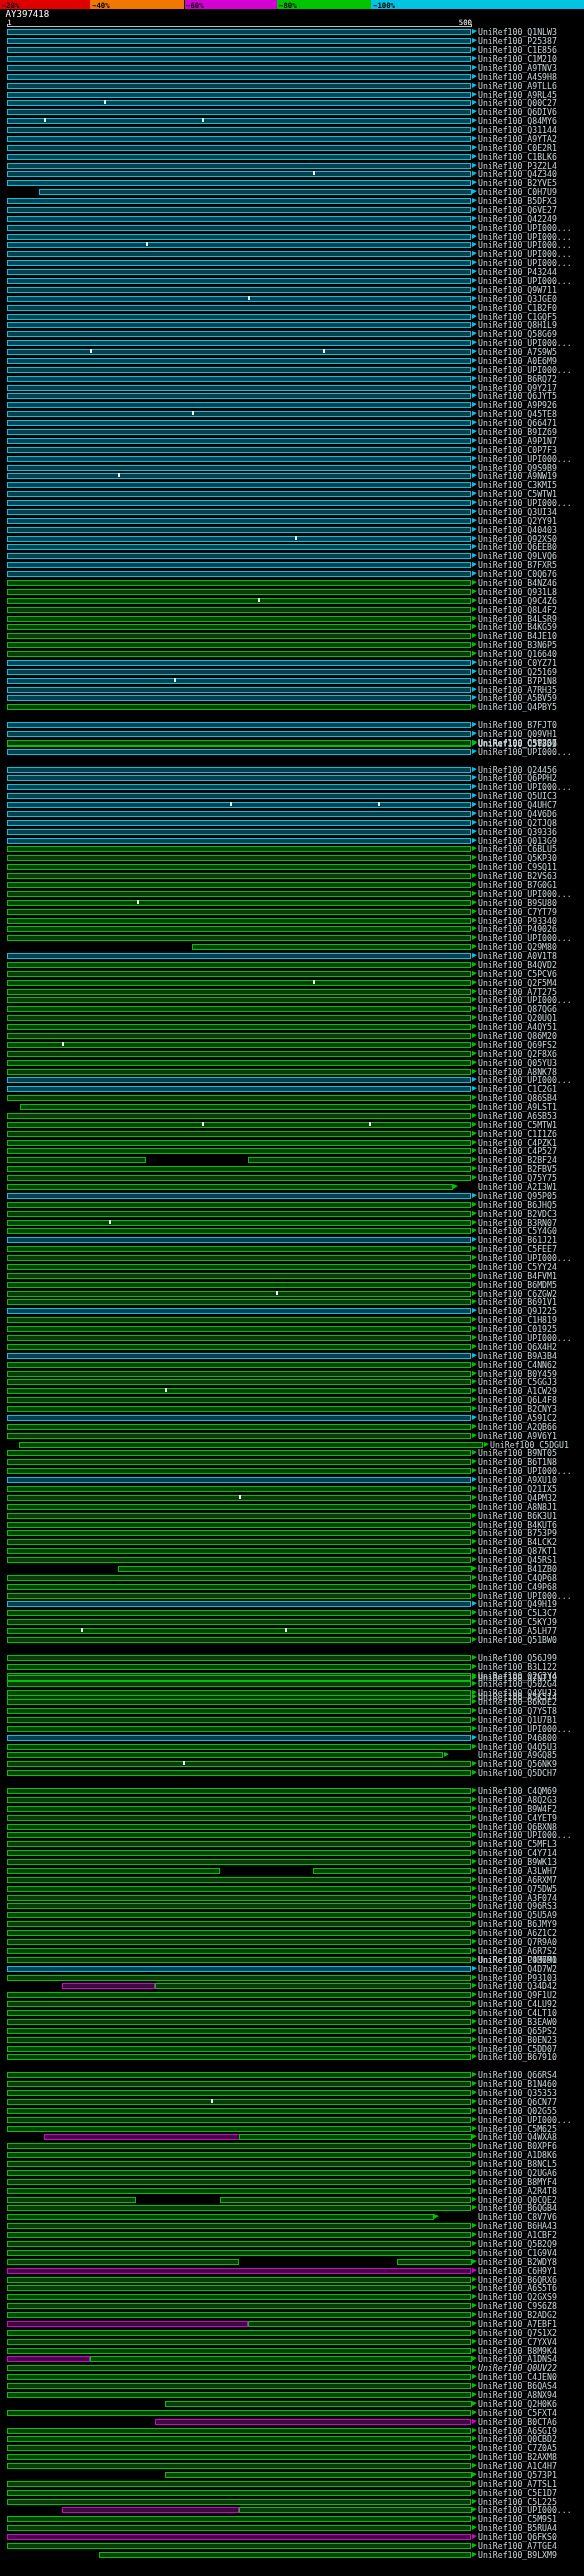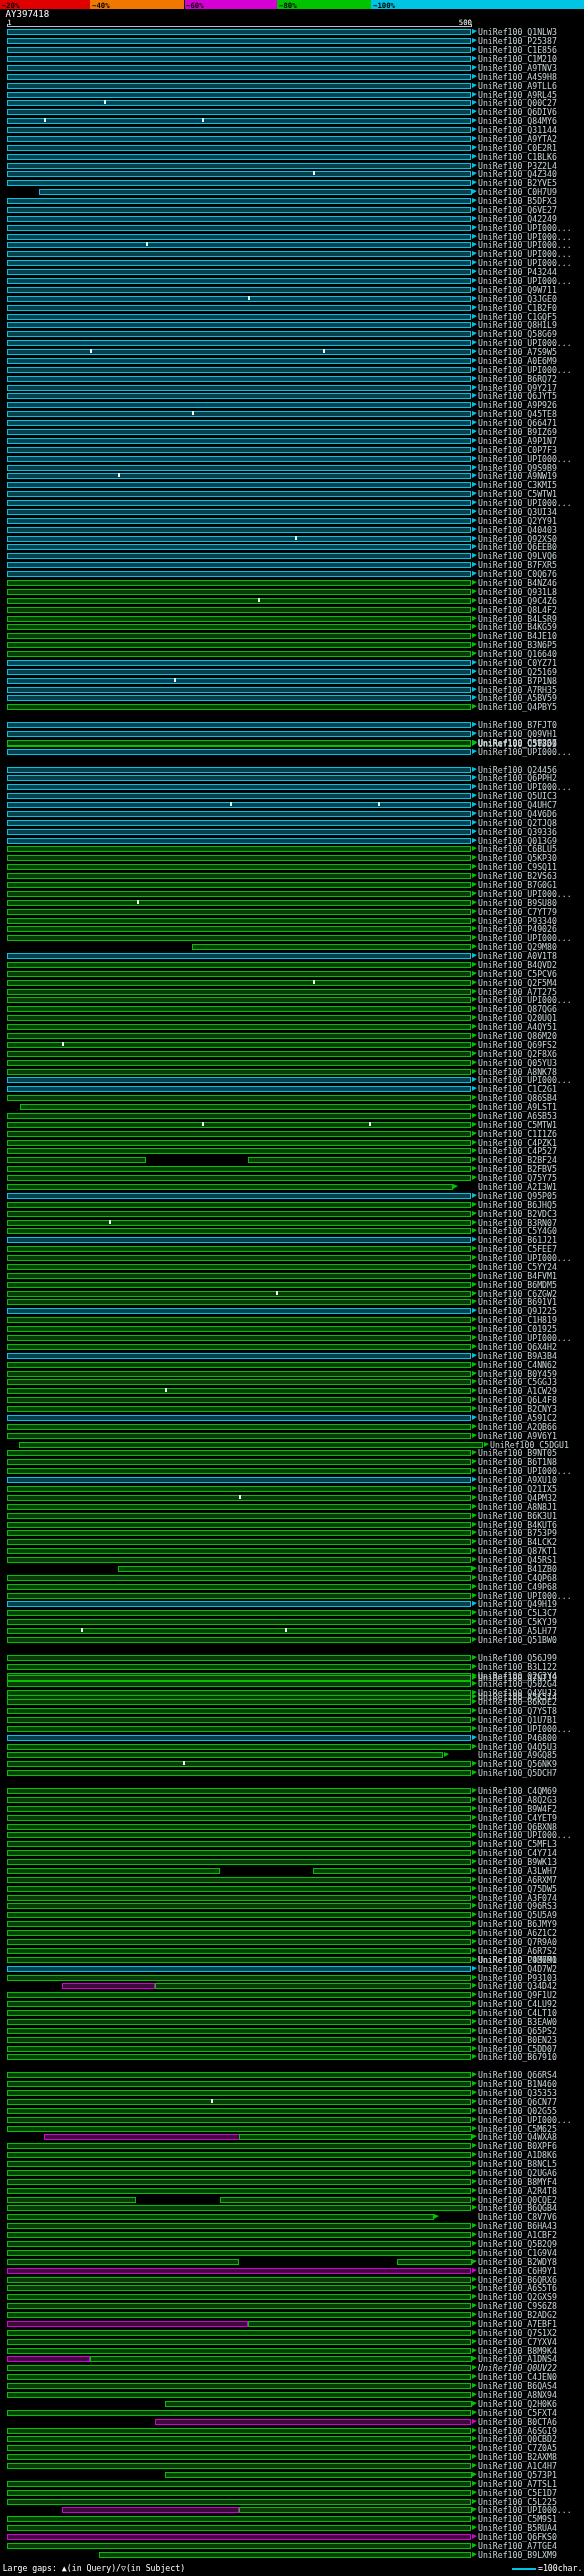--- a/index.html
+++ b/index.html
@@ -1527,19 +1527,14 @@
         <span class="hitlabel">UniRef100_A7TGE4</span>
       </div>
       <div class="row" style="top: 2551px;">
         <div class="seg" style="left: 7.3px; width: 90px; border-color: rgb(0, 0, 0); background: rgb(0, 0, 0);"></div>
         <div class="seg" style="left: 99px; width: 370px; border-color: rgb(0, 196, 0); background: rgb(10, 60, 10);"></div>
         <div class="arrow" style="left: 472px; border-left-color: rgb(0, 196, 0);"></div>
         <span class="hitlabel">UniRef100_B9LXM9</span>
       </div>
     </div>
 
-  <div id="footer">
-    <span id="footer-left">Large gaps: ▲(in Query)/▽(in Subject)</span>
-    <div id="footer-line"></div>
-    <span id="footer-right">=100char.</span>
-  </div>
 </div>
 
 
 </body></html>

